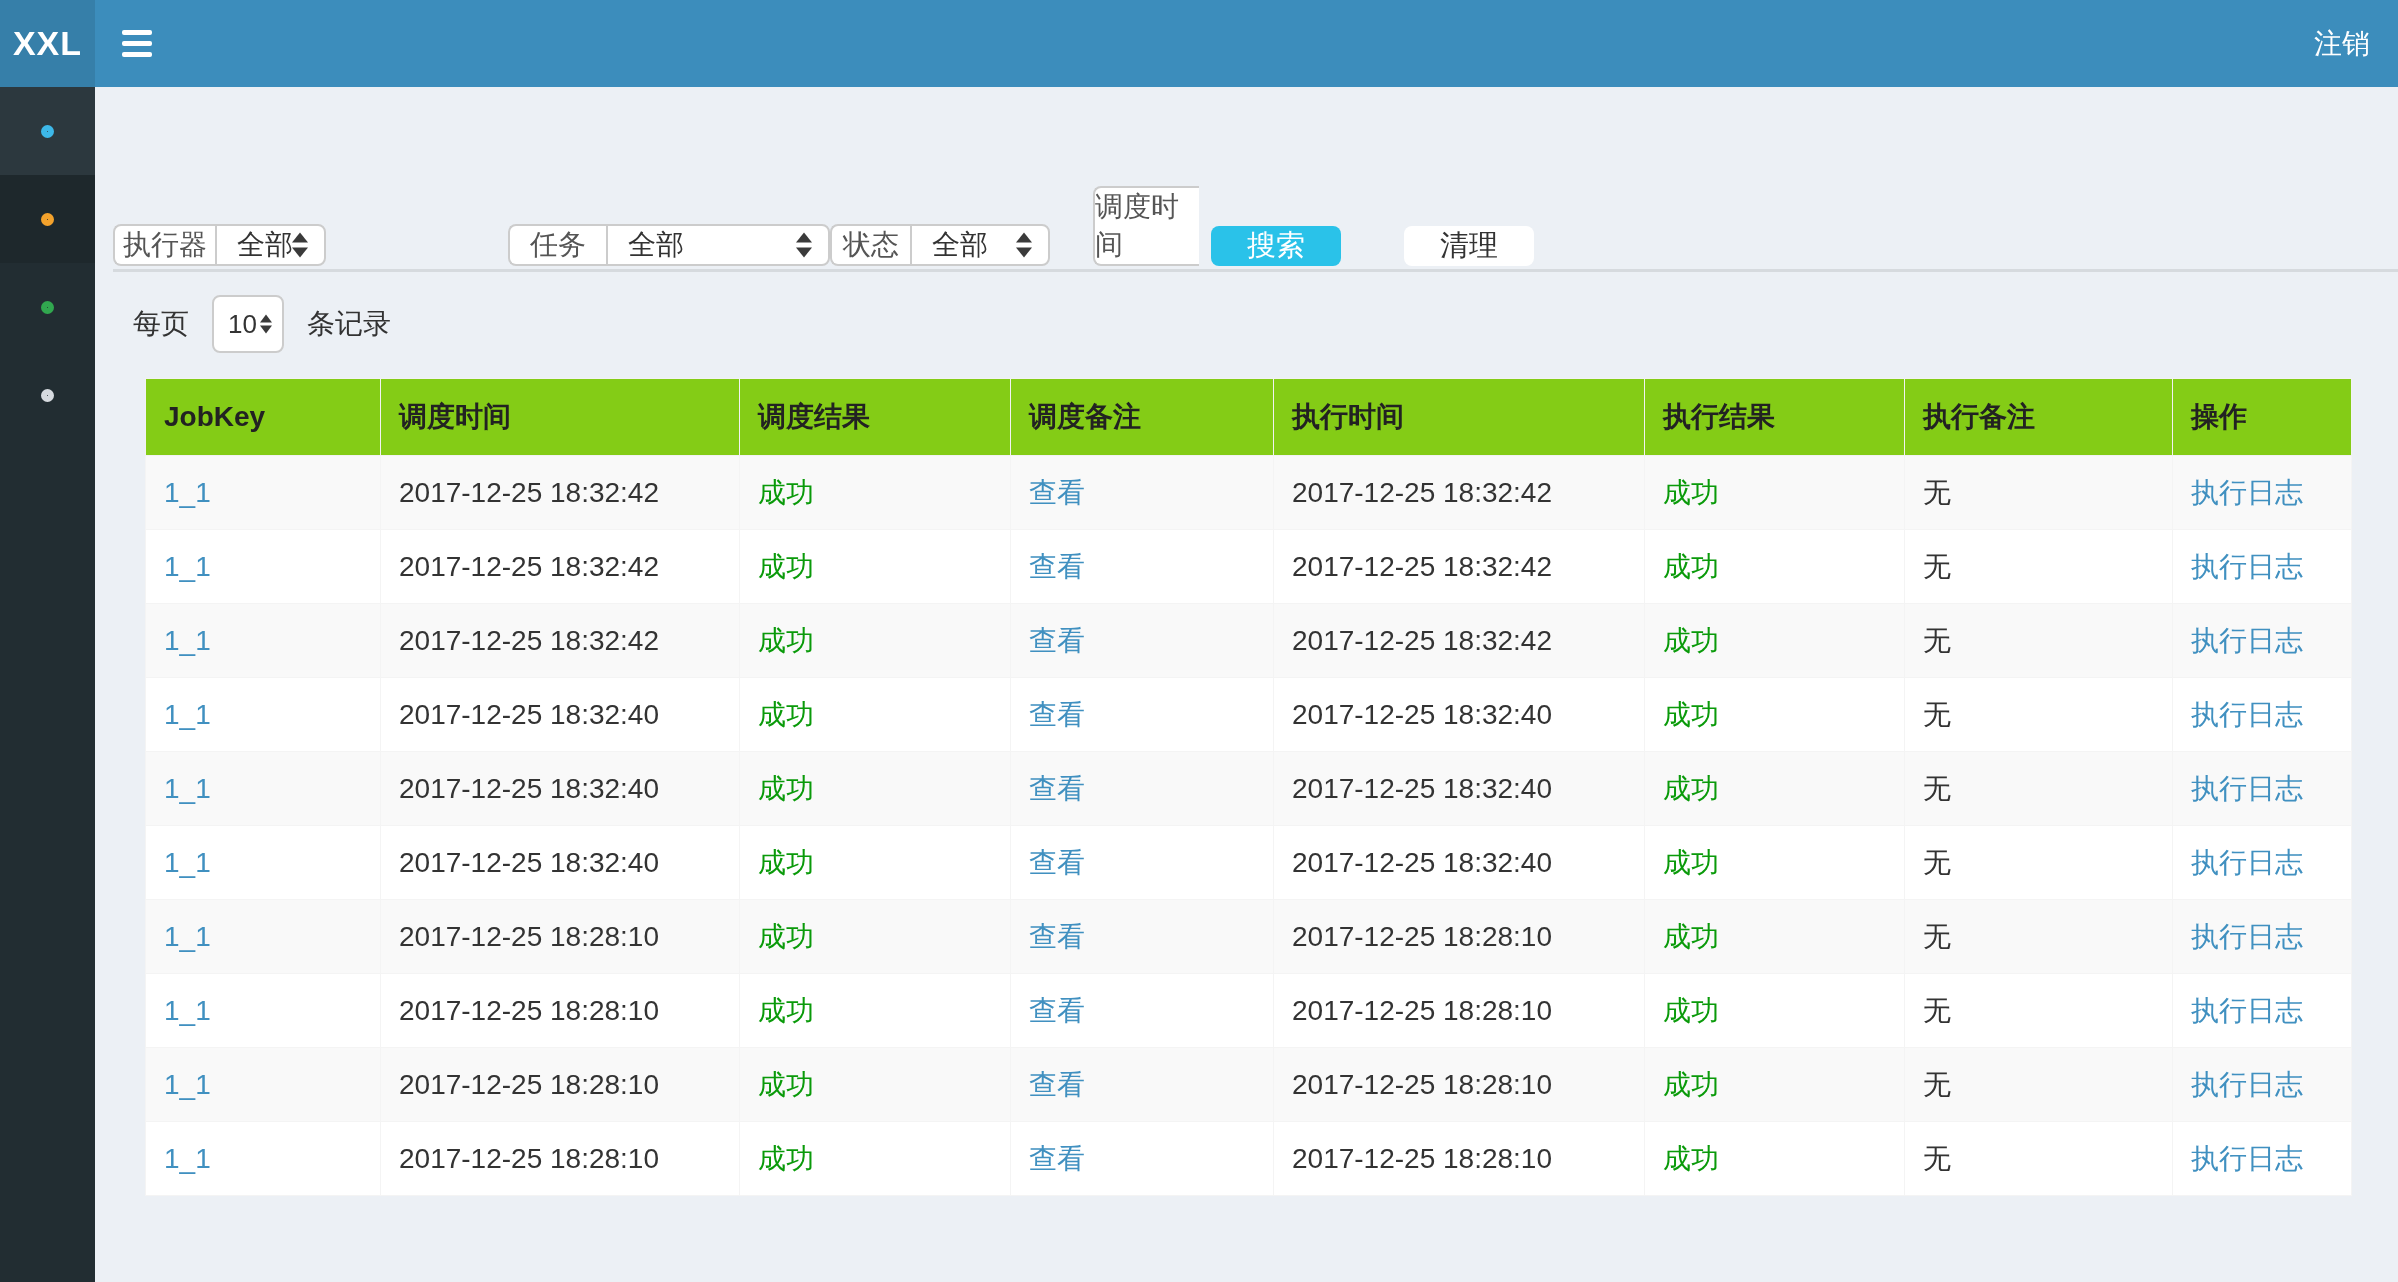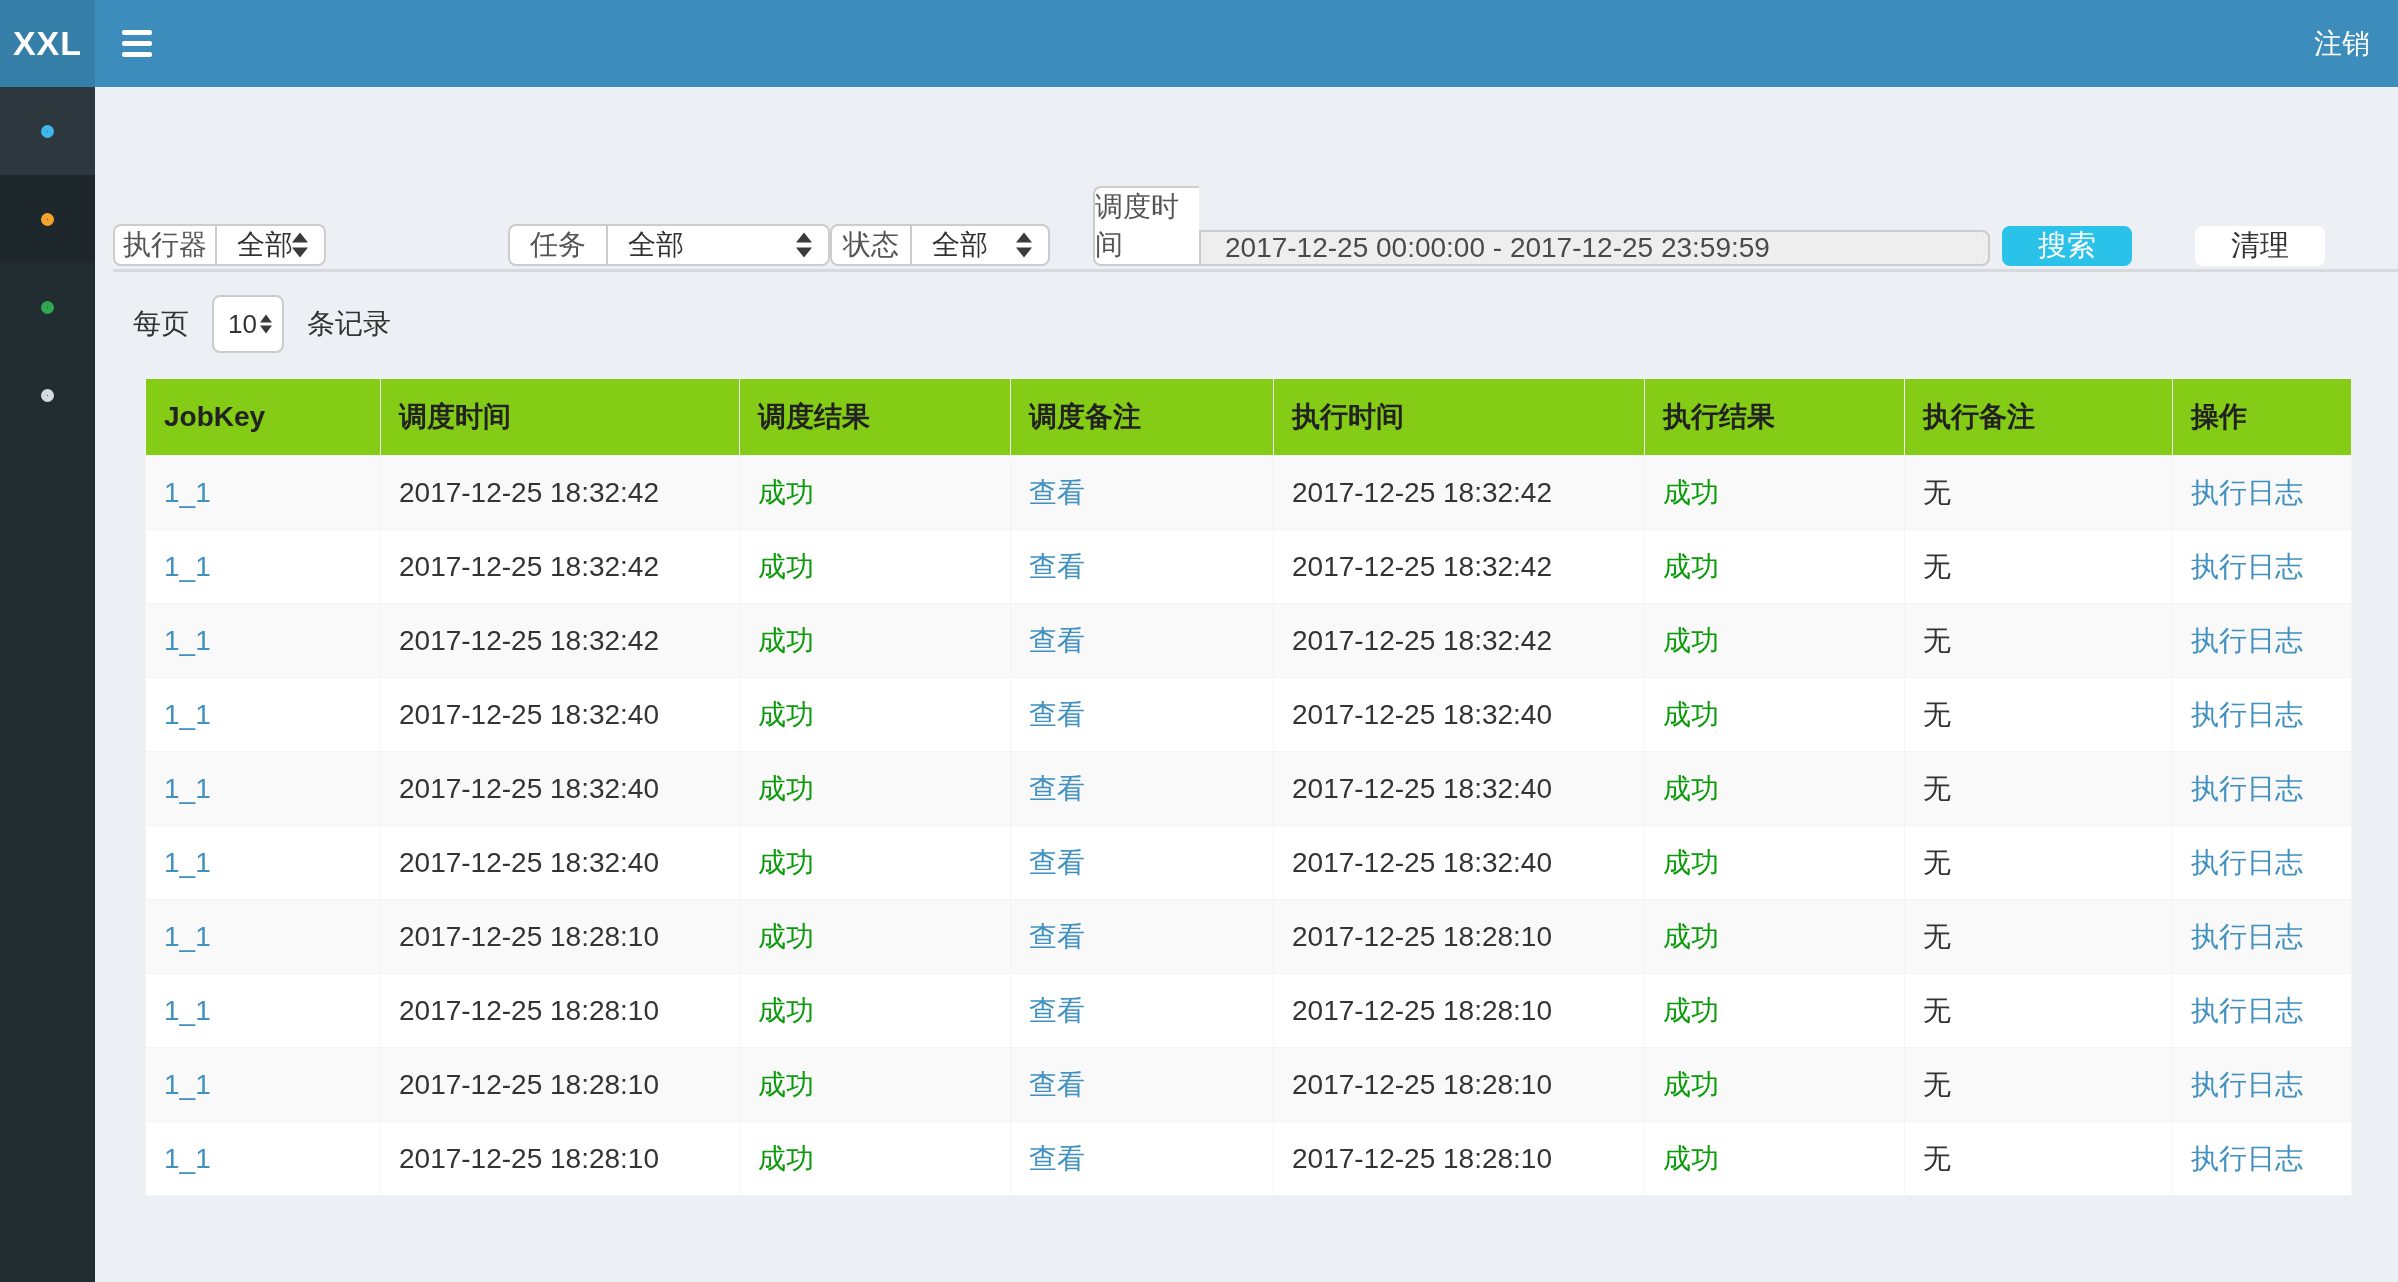--- a/index.html
+++ b/index.html
@@ -138,21 +138,20 @@
     <div class="addon" style="width:80px; ">状态</div>
     <div class="sel" style="width:140px;">
       <span>全部</span>
       <span class="carets">
           <div class="caret-up"></div>
           <div class="caret-down"></div>
         </span>
     </div>
 
     <div class="addon" style="width:106px; margin-left:43px;">调度时间</div>
-    <input class="date-input" style="width: 791px;" readonly="" value="2017-12-25 00:00:00 - 2017-12-25 23:59:59">
 
     <button class="btn btn-search" style="width:130px; margin-left:12px;">搜索</button>
     <button class="btn btn-clear" style="width:130px; margin-left:63px;">清理</button>
   </div>
 
   <div class="divider"></div>
 
   <div class="pagesize-row">
     <span>每页</span>
     <div class="pagesize-box">

